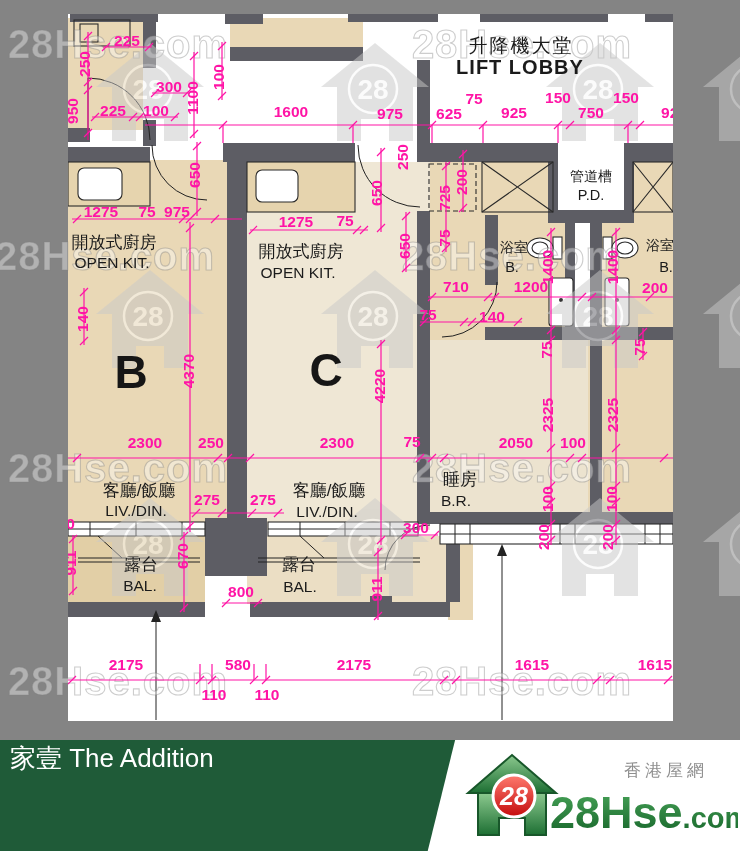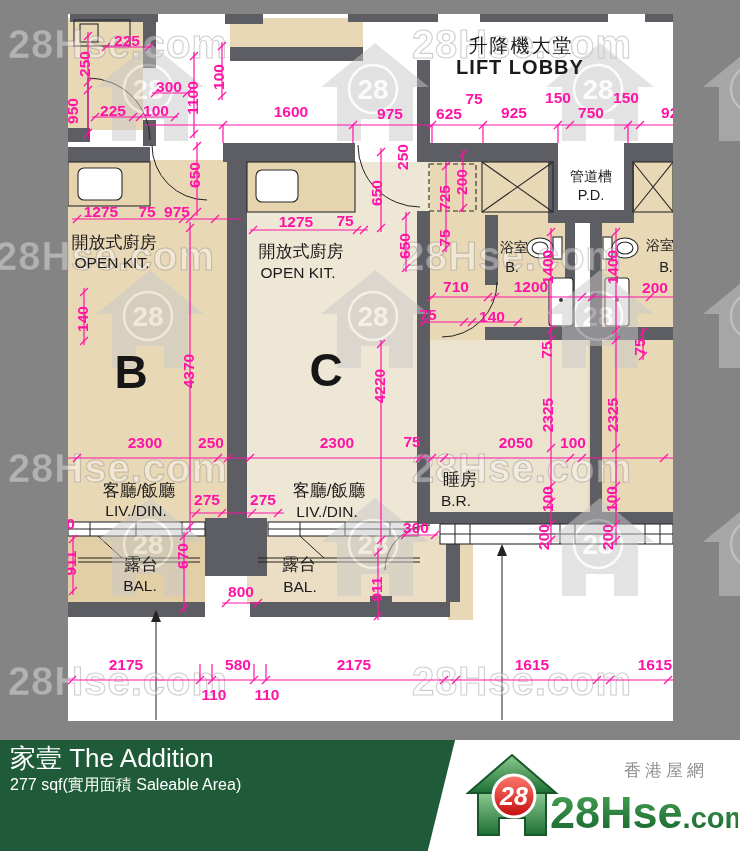--- a/index.html
+++ b/index.html
@@ -357,21 +357,20 @@
         <text x="140" y="591" text-anchor="middle" class="rl-en">BAL.</text>
         <text x="299" y="570" text-anchor="middle" class="rl-cn">露台</text>
         <text x="300" y="592" text-anchor="middle" class="rl-en">BAL.</text>
       </g>
 </svg>
 
 
 <div class="footer">
   <div class="footer-green">
     <div class="f-title">家壹 The Addition</div>
-    <div class="f-area">277 sqf(實用面積 Saleable Area)</div>
   </div>
   <svg class="brand" width="280" height="100" viewBox="0 0 280 100">
     <defs>
       <linearGradient id="gHouse" x1="0" y1="0" x2="0" y2="1">
         <stop offset="0" stop-color="#8cc98f"></stop>
             <stop offset="1" stop-color="#1d6f33"></stop>
       </linearGradient>
       <linearGradient id="gRed" x1="0" y1="0" x2="0" y2="1">
         <stop offset="0" stop-color="#ff7a6e"></stop>
             <stop offset="1" stop-color="#c40d0d"></stop>

